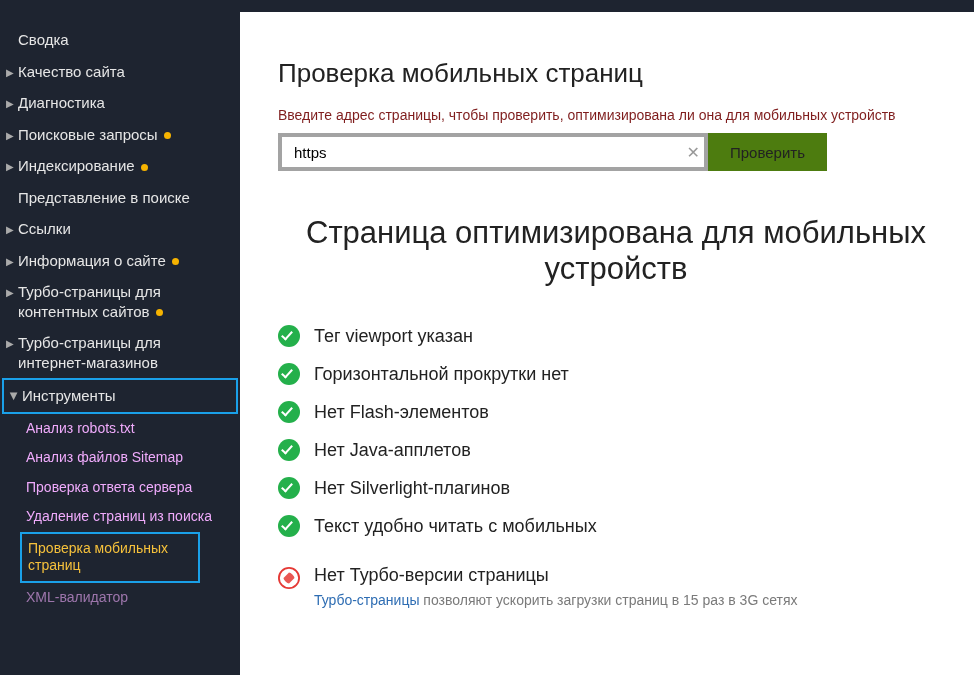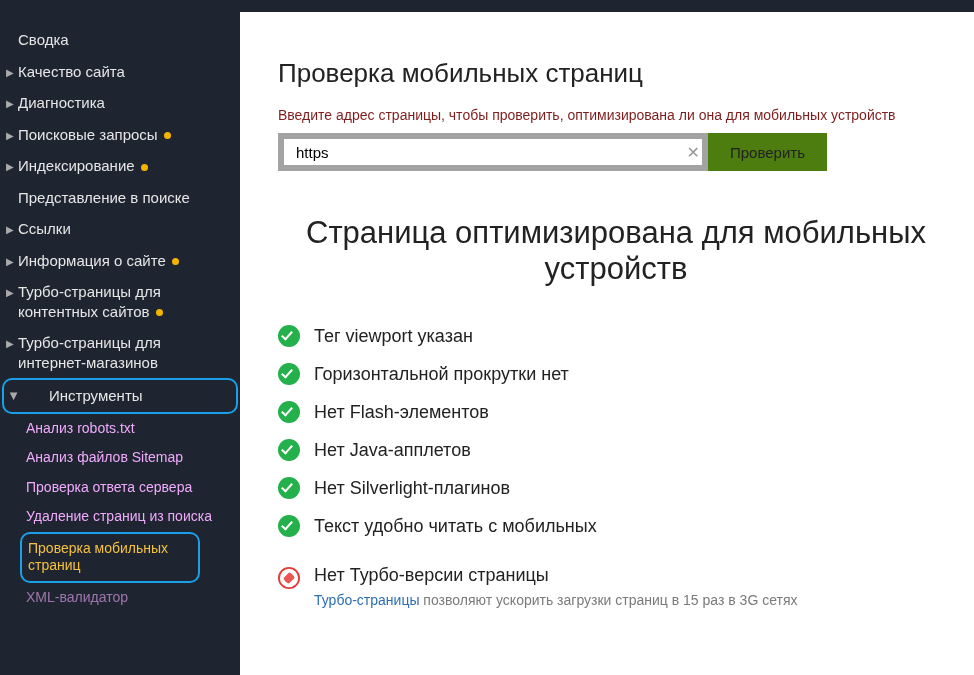--- a/index.html
+++ b/index.html
@@ -62,22 +62,21 @@
     font-size: 14px;
     color: #f0abfc;
     cursor: pointer;
     line-height: 1.25;
   }
   .sub-item.active {
     color: #f6c13b;
   }
   .hl {
     border: 2px solid #1aa0e8;
-    border-radius: 10px;
-    gap: 27px;
+    border-radius: 0;
   }
   .content {
     flex: 1;
     padding: 46px 20px 0 38px;
     color: #222;
     overflow: hidden;
   }
   h1.page-title {
     font-size: 26px;
     font-weight: 400;
@@ -93,21 +92,21 @@
     align-items: stretch;
     margin-bottom: 44px;
   }
   .url-input-wrap {
     position: relative;
     flex: 0 0 430px;
   }
   .url-input {
     width: 100%;
     height: 38px;
-    border: 6px solid #a3a3a3;
+    border: 4px solid #a3a3a3;
     padding: 0 32px 0 12px;
     font-size: 15px;
     outline: none;
   }
   .clear-x {
     position: absolute;
     right: 8px;
     top: 50%;
     transform: translateY(-50%);
     color: #999;

